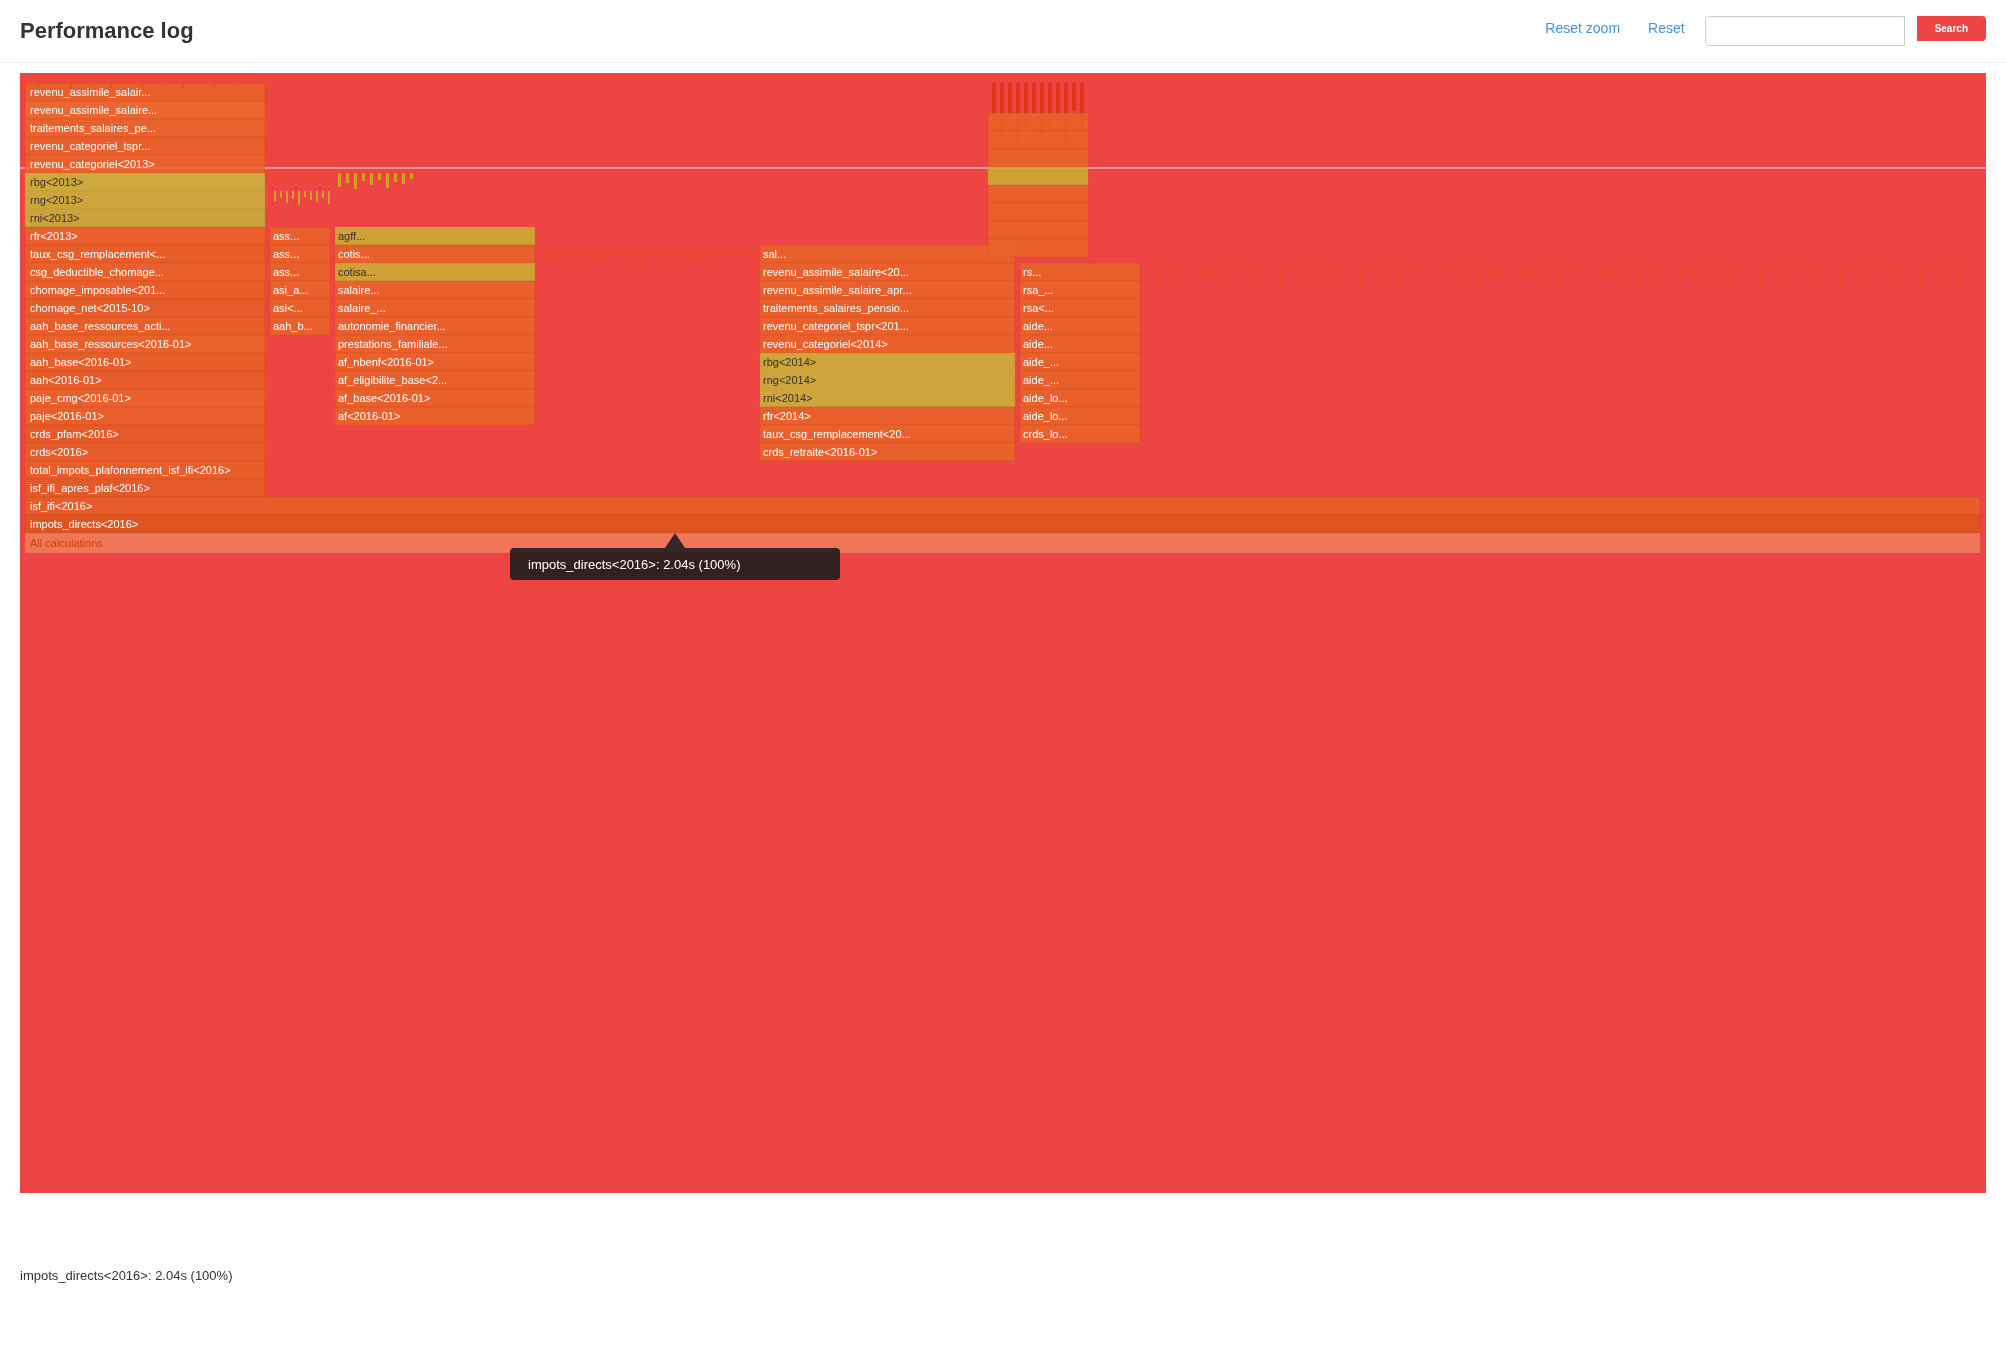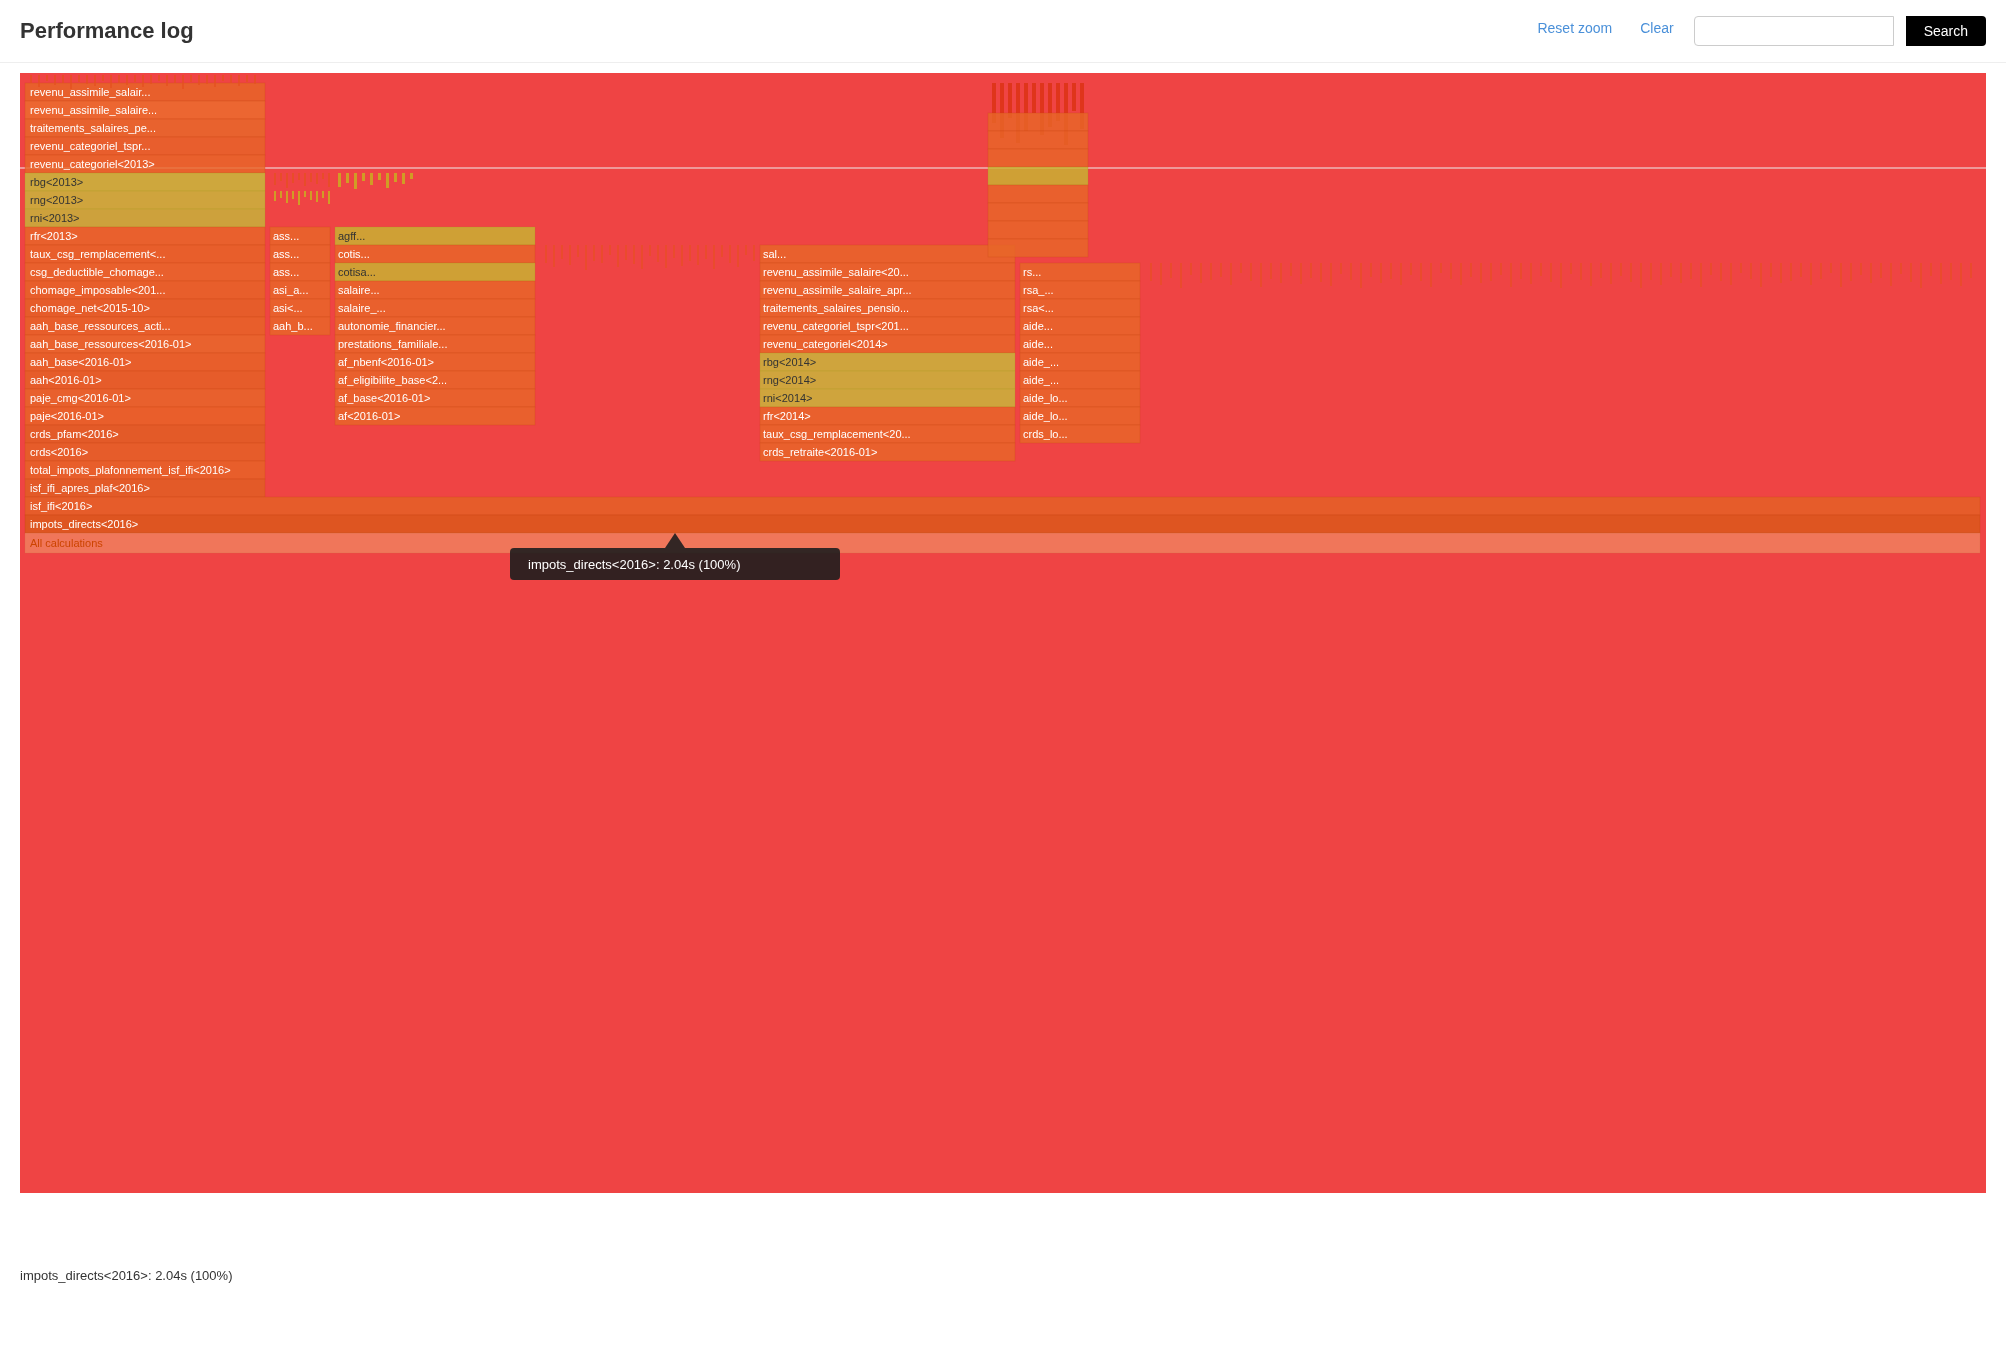--- a/index.html
+++ b/index.html
@@ -36,28 +36,28 @@
     }
     .search-input {
       border: 1px solid #ccc;
       border-radius: 4px 0 0 4px;
       padding: 6px 10px;
       font-size: 14px;
       width: 200px;
       outline: none;
     }
     .btn-search {
-      background: #000000;
+      background: #ef4444;
       color: #fff;
       border: none;
       border-radius: 0 4px 4px 0;
       padding: 7px 18px;
-      font-size: 14px;
+      font-size: 10px;
       cursor: pointer;
-      font-weight: 400;
+      font-weight: 700;
     }
 
     .chart-container {
       position: relative;
       padding: 10px 20px 60px 20px;
       overflow: hidden;
       height: 1230px;
     }
 
     .status-bar {
@@ -83,21 +83,21 @@
       background: #ef4444;
     }
   </style>
 </head>
 <body>
 
 <div class="header">
   <h1 class="header-title">Performance log</h1>
   <div class="header-controls">
     <button class="btn-link">Reset zoom</button>
-    <button class="btn-link">Clear</button>
+    <button class="btn-link">Reset</button>
     <input class="search-input" type="text" style="">
     <button class="btn-search">Search</button>
   </div>
 </div>
 
 <div class="chart-container">
   <div class="chart-area">
     <svg class="flame" xmlns="http://www.w3.org/2000/svg">
 
       <g id="top-bars">

